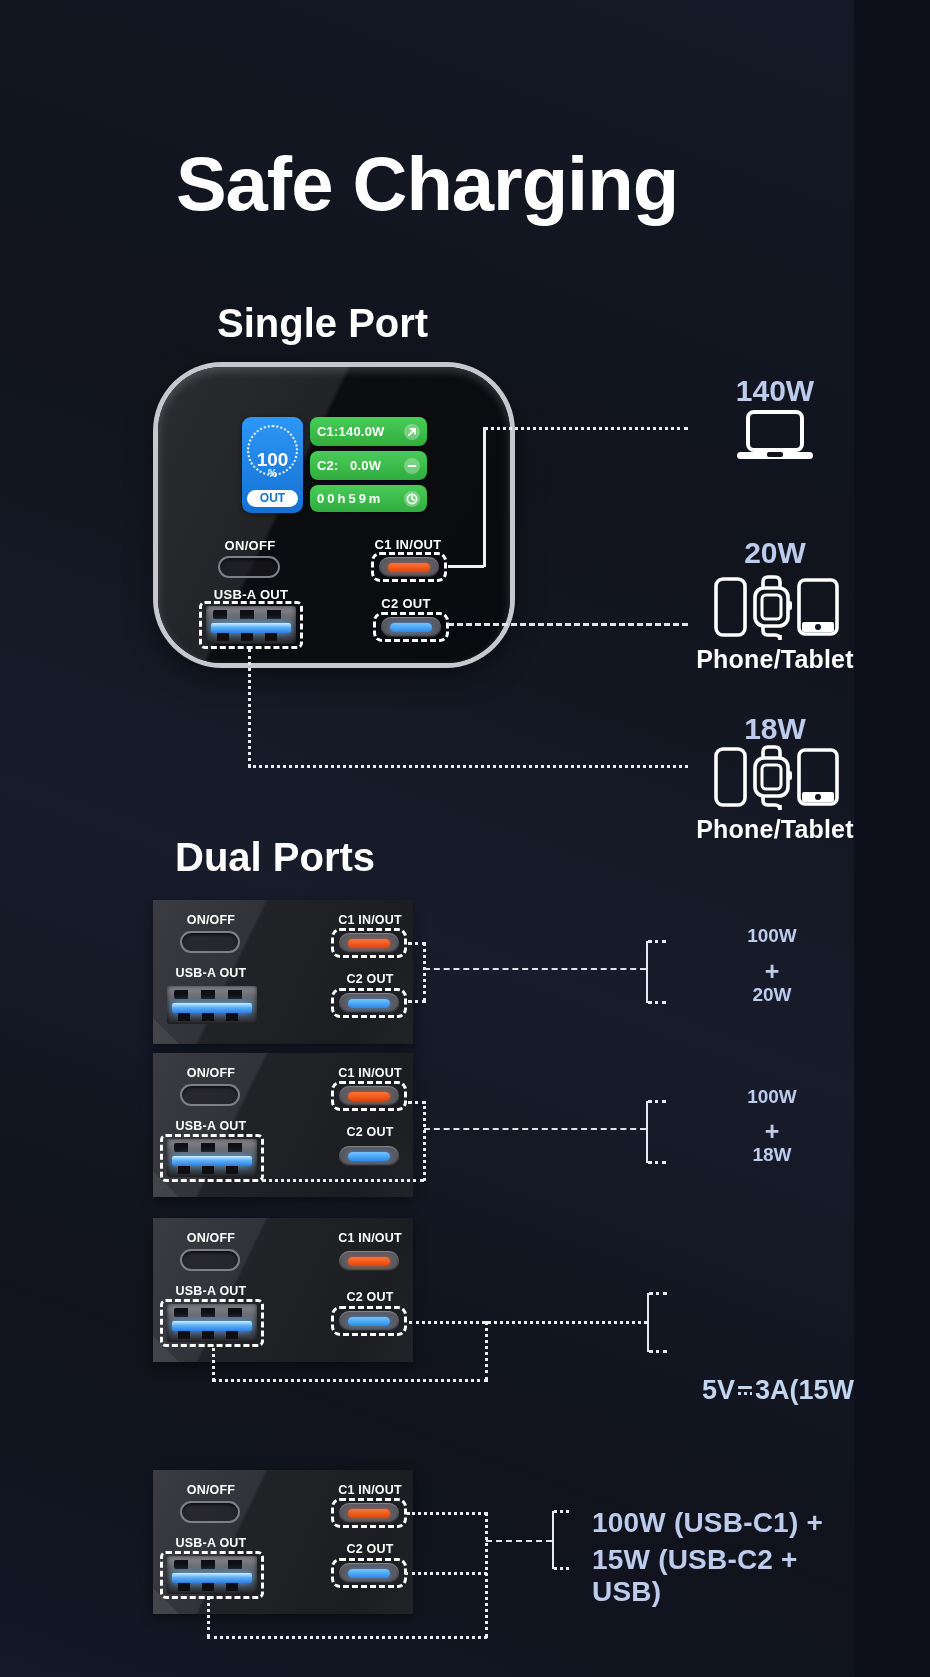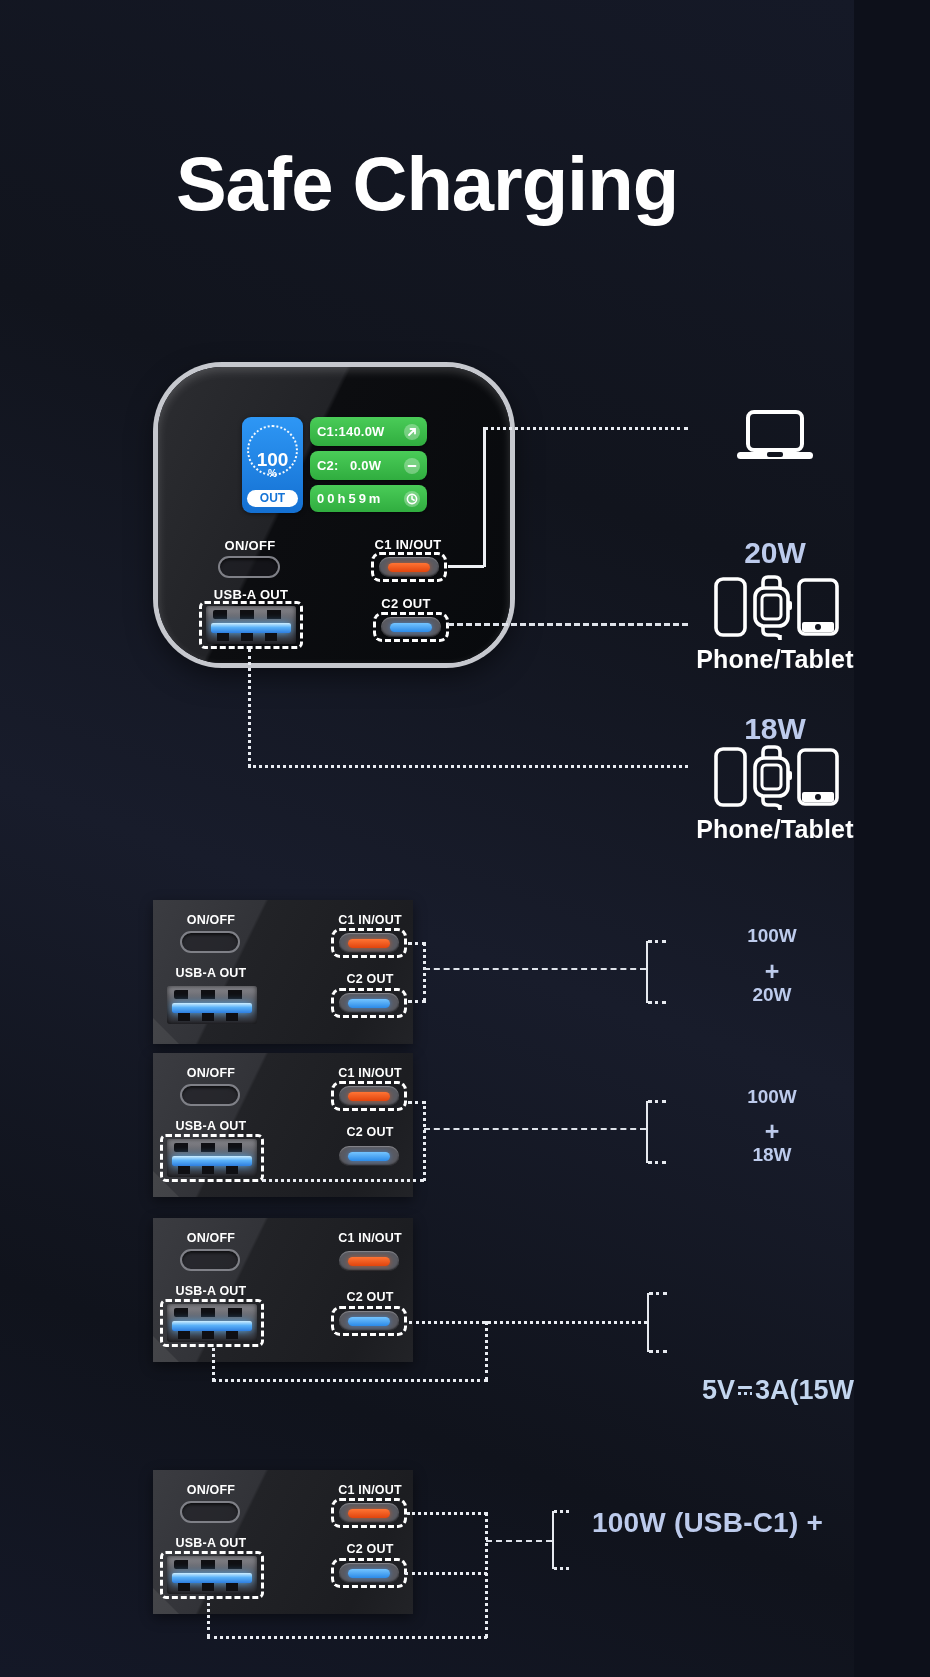--- a/index.html
+++ b/index.html
@@ -99,20 +99,21 @@
 
   svg{display:block;}
 </style>
 </head>
 <body>
 
 <div class="page">
 
   <div class="title">Safe Charging</div>
 
+  <div class="sec-head" style="left:217px;top:301px;">Single Port</div>
 
   <div class="device"></div>
 
   <div class="batt">
     <div class="ring">
       <div class="pct">100</div>
       <div class="unit">%</div>
     </div>
     <div class="mode">OUT</div>
   </div>
@@ -172,20 +173,21 @@
       </div>
   </div>
 
   <div class="hline solid-h" style="left:448px;top:565px;width:36px;"></div>
   <div class="vline solid-v" style="left:483px;top:427px;height:140px;"></div>
   <div class="hline dot-h" style="left:484px;top:427px;width:204px;"></div>
   <div class="hline dash-h" style="left:448px;top:623px;width:240px;border-top-width:3px;"></div>
   <div class="vline dot-v" style="left:248px;top:649px;height:118px;"></div>
   <div class="hline dot-h" style="left:248px;top:765px;width:440px;"></div>
 
+  <div class="watt" style="top:374px;">140W</div>
   <div class="abs" style="left:735px;top:410px;">
     <svg width="80" height="52" viewBox="0 0 80 52">
       <rect x="13" y="2" width="54" height="38" rx="6" stroke="#fff" stroke-width="4" fill="none"></rect>
       <rect x="2" y="42" width="76" height="7" rx="3.5" fill="#fff"></rect>
       <rect x="32" y="42" width="16" height="5" rx="2" fill="#12151f"></rect>
     </svg>
   </div>
 
   <div class="watt" style="top:536px;">20W</div>
   <div class="trio" style="top:574px;">
@@ -220,20 +222,21 @@
       <rect x="36" y="27" width="4" height="9" rx="2" fill="#fff"></rect>
     </svg>
     <svg width="42" height="58" viewBox="0 0 42 58">
       <rect x="2" y="2" width="38" height="54" rx="6" stroke="#fff" stroke-width="3.6" fill="none"></rect>
       <rect x="5" y="44" width="32" height="10" rx="2" fill="#fff"></rect>
       <circle cx="21" cy="49" r="3" fill="#12151f"></circle>
     </svg>
   </div>
   <div class="devname" style="top:815px;font-size:25px;">Phone/Tablet</div>
 
+  <div class="sec-head" style="left:175px;top:835px;">Dual Ports</div>
 
   <div class="panel" style="top:900px;">
     <div class="plbl" style="left:8px;top:13px;width:100px;">ON/OFF</div>
     <div class="pill" style="left:27px;top:31px;width:60px;"></div>
     <div class="plbl" style="left:165px;top:13px;width:104px;">C1 IN/OUT</div>
     <div class="cbox" style="left:178px;top:28px;">
         <div class="cport">
           <div class="cbar orange"></div>
         </div>
       </div>
@@ -363,14 +366,15 @@
   <div class="hline dot-h" style="left:407px;top:1512px;width:80px;"></div>
   <div class="hline dot-h" style="left:405px;top:1572px;width:82px;"></div>
   <div class="vline dot-v" style="left:485px;top:1512px;height:126px;"></div>
   <div class="hline dot-h" style="left:207px;top:1636px;width:280px;"></div>
   <div class="vline dot-v" style="left:207px;top:1596px;height:42px;"></div>
   <div class="hline dash-h" style="left:486px;top:1540px;width:66px;"></div>
   <div class="bracket" style="left:552px;top:1511px;height:58px;"></div>
   <div class="tick" style="left:554px;top:1510px;width:15px;"></div>
   <div class="tick" style="left:554px;top:1567px;width:15px;"></div>
   <div class="tripline" style="top:1507px;">100W (USB-C1) +</div>
+  <div class="tripline" style="top:1544px;">15W (USB-C2 + USB)</div>
 
 </div>
 
 </body></html>

